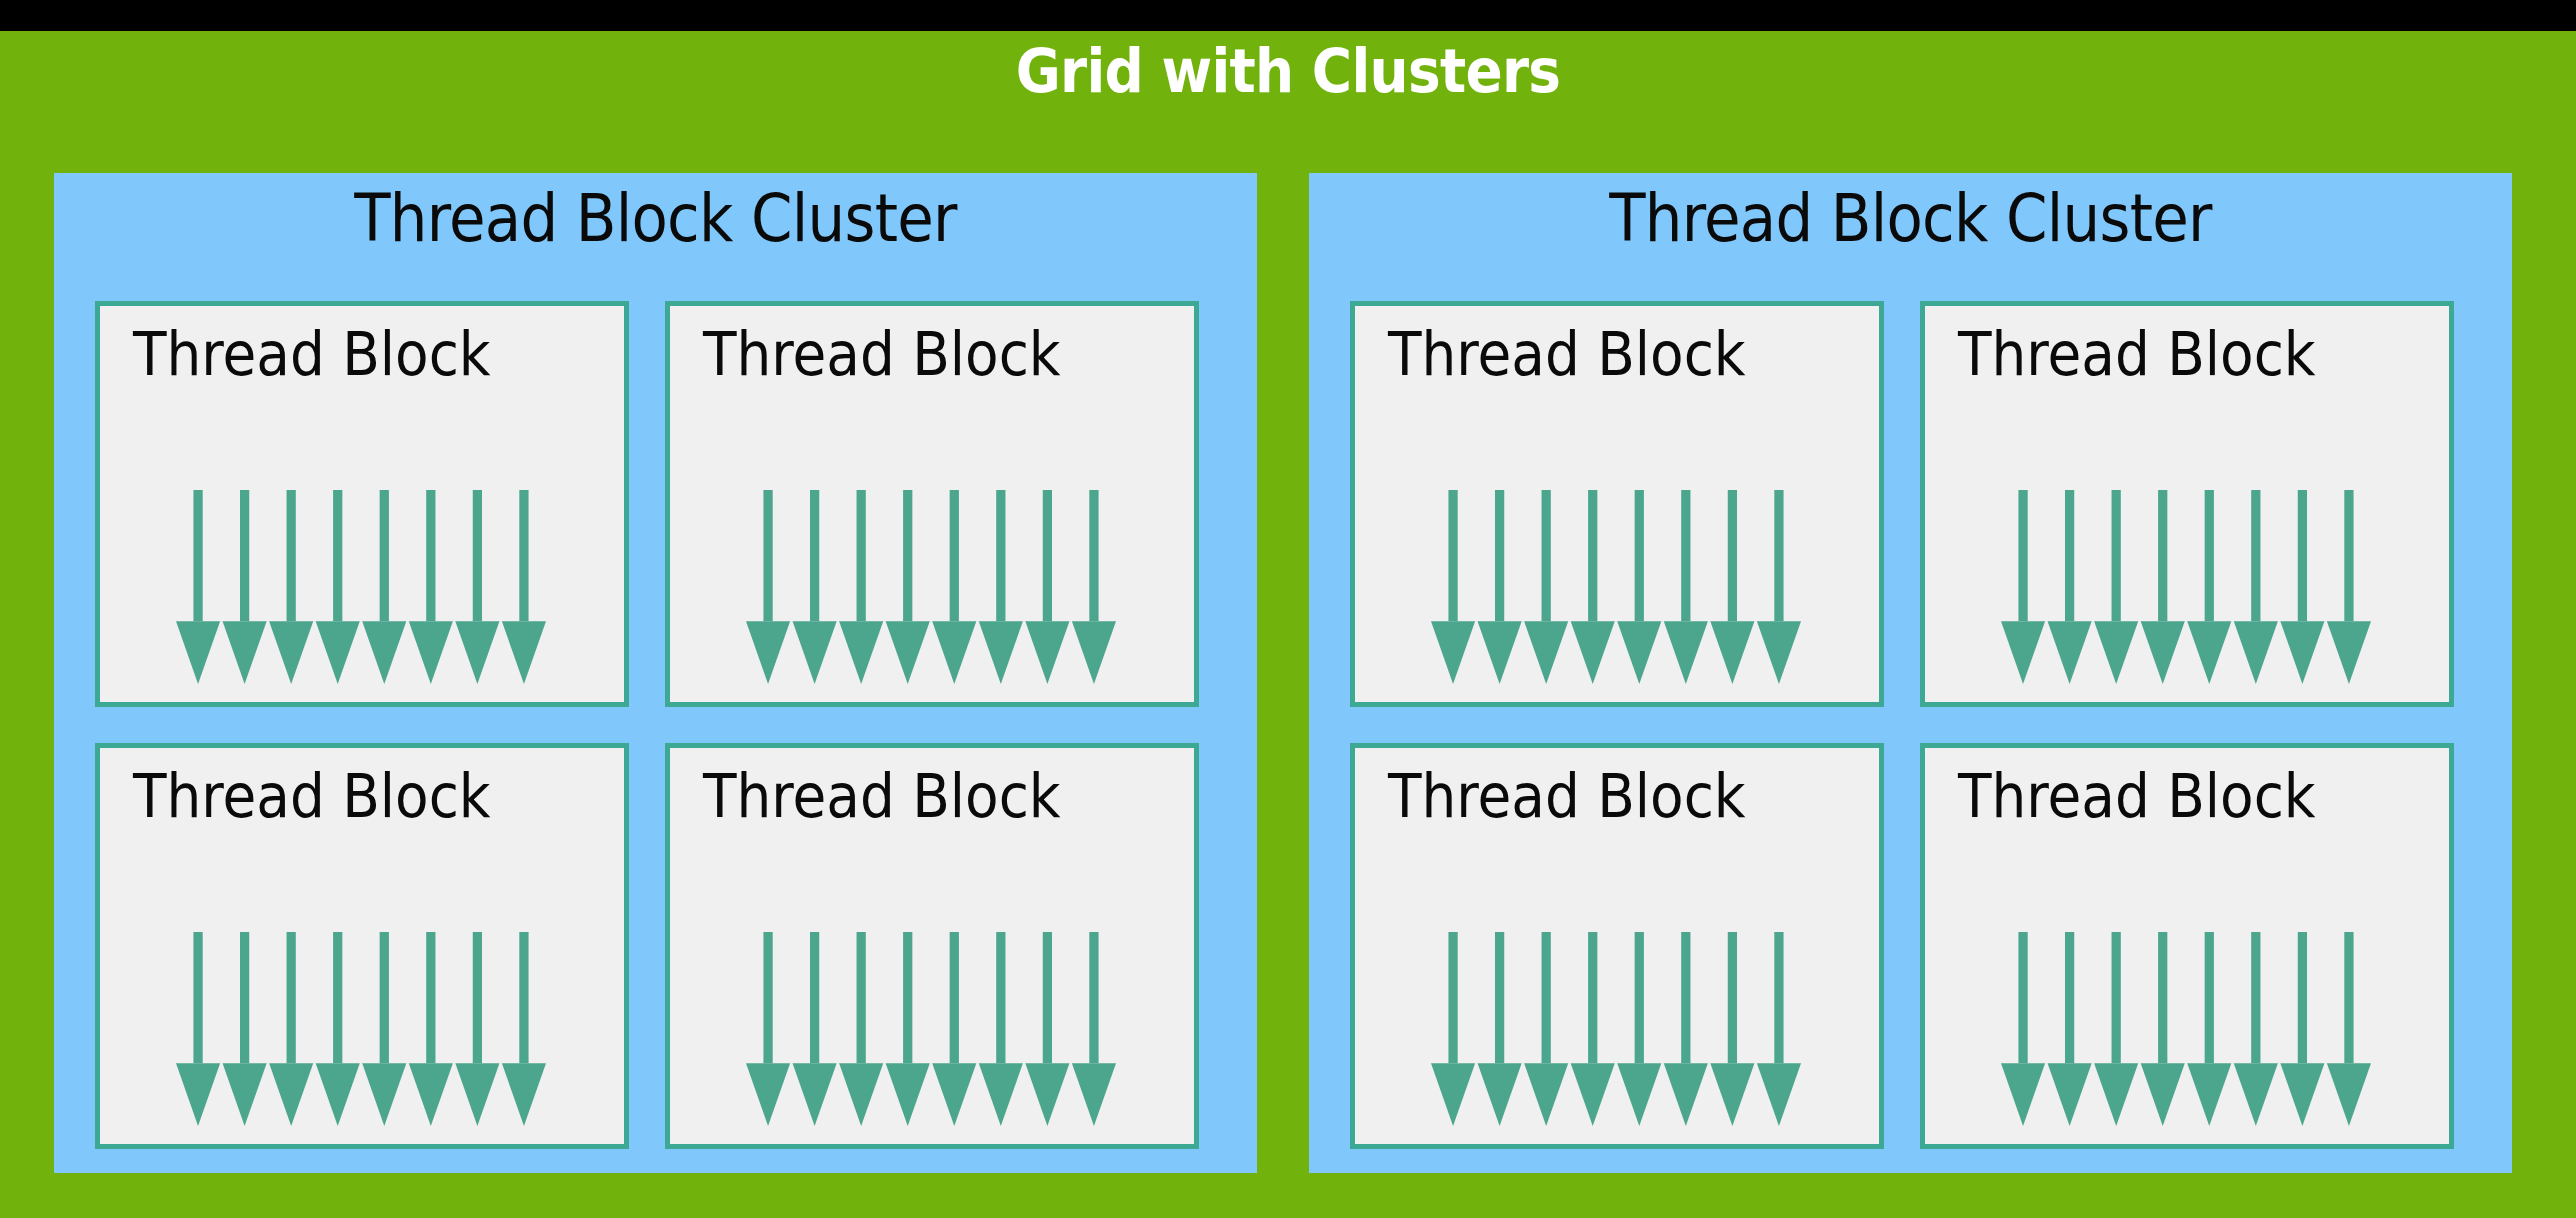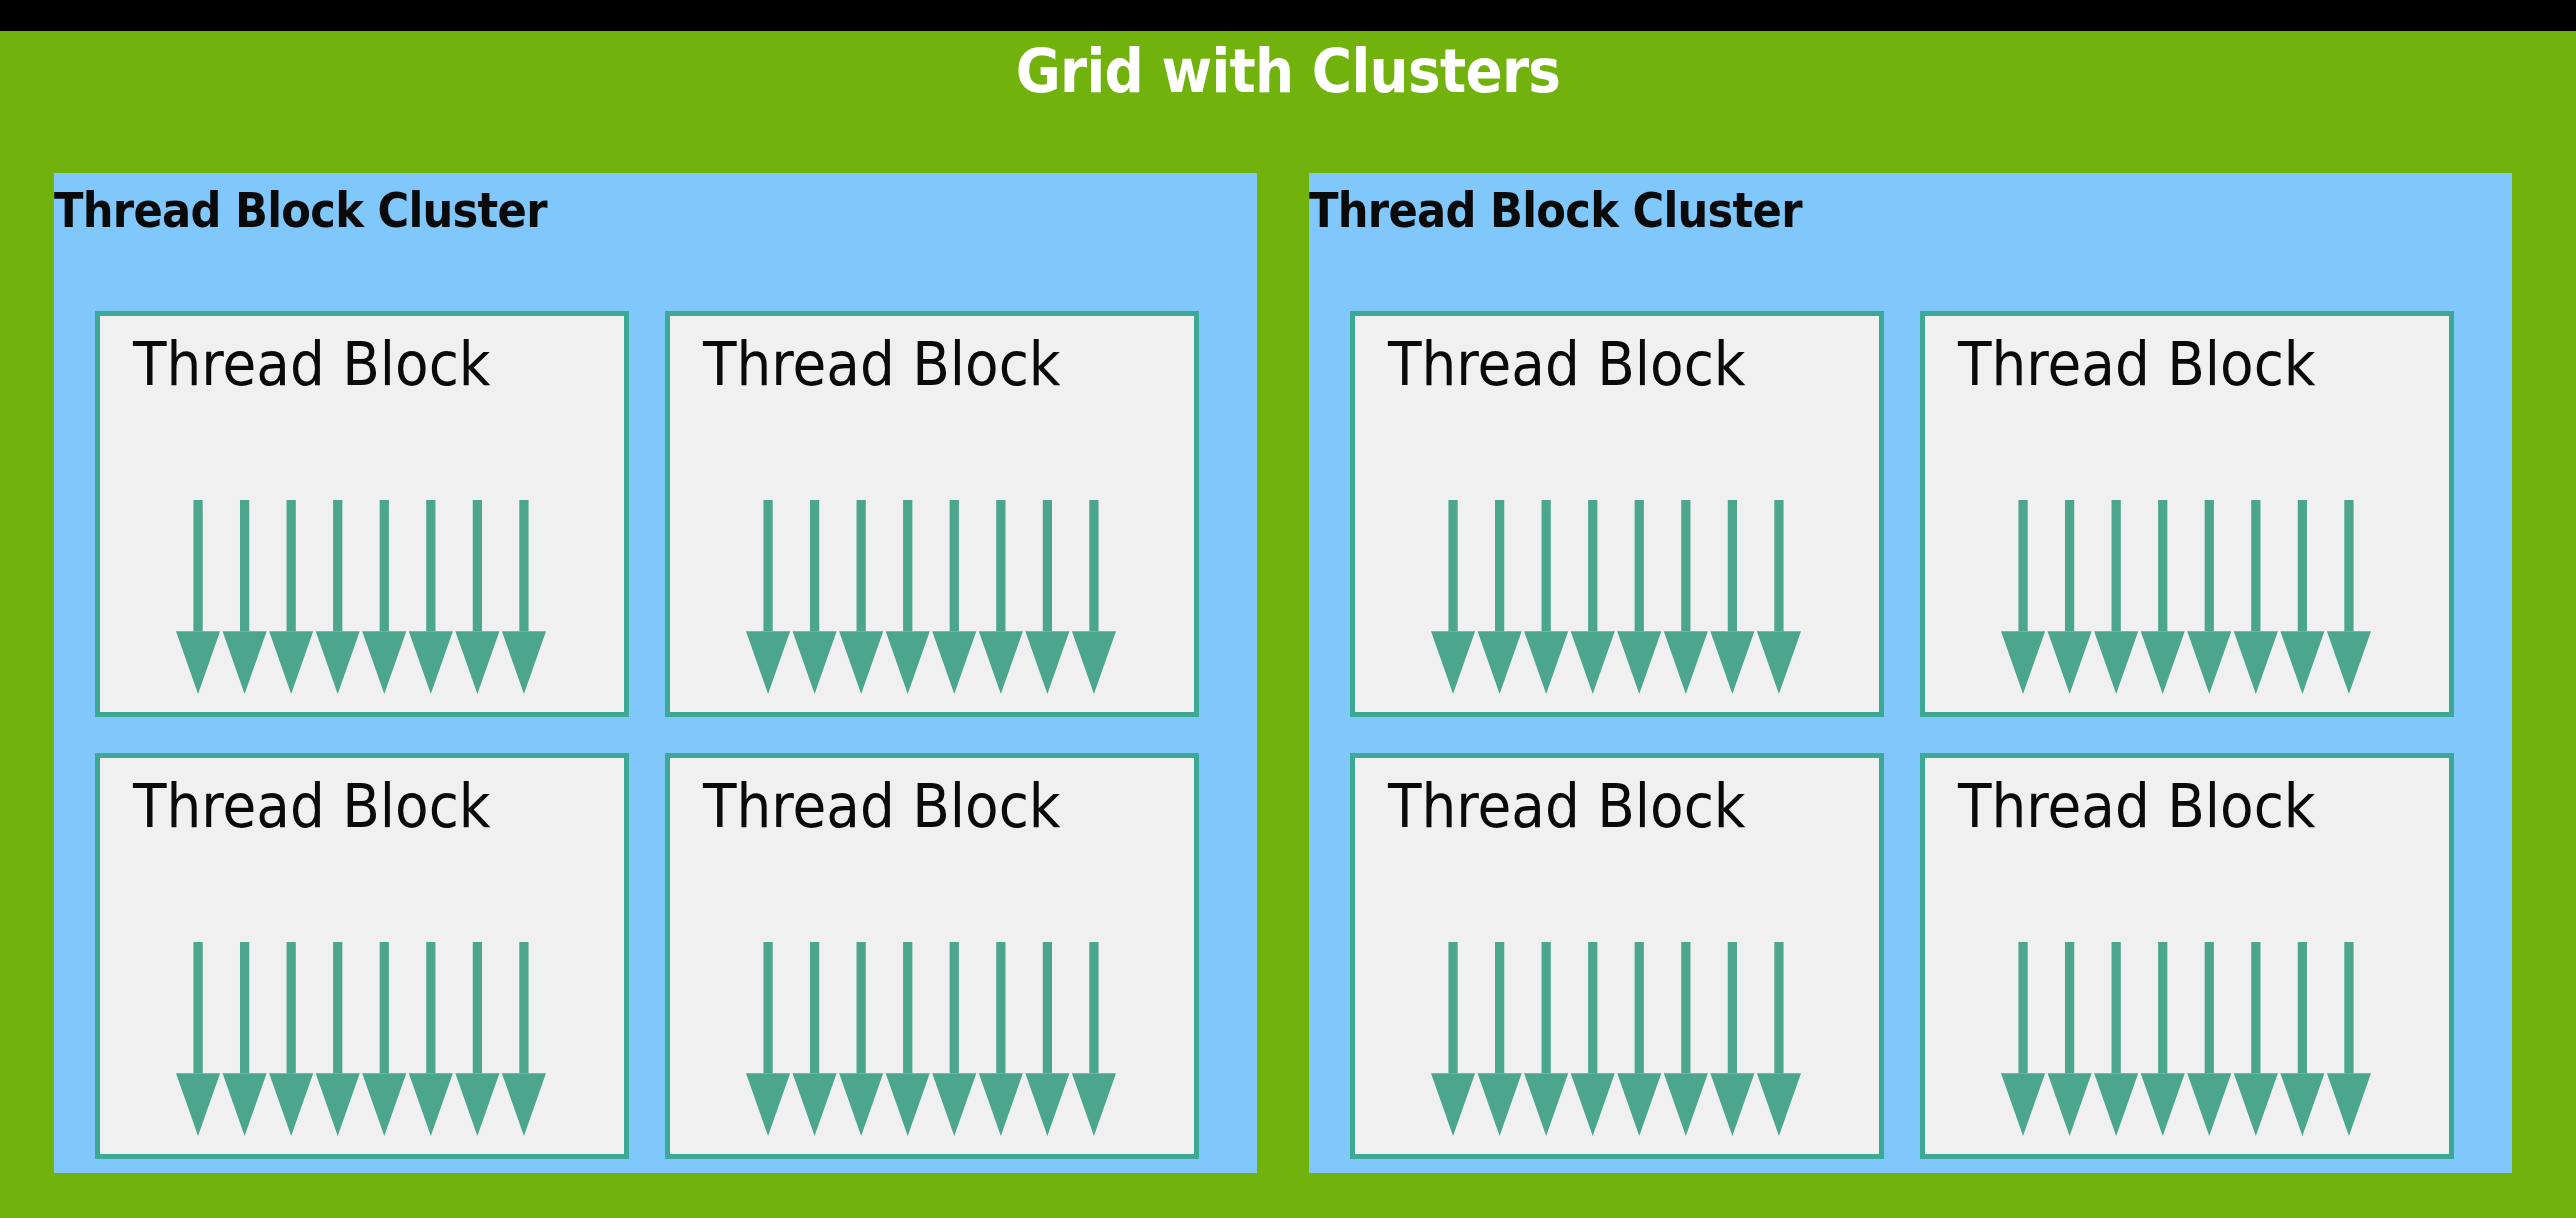--- a/index.html
+++ b/index.html
@@ -65,34 +65,35 @@
     background: #80C8FC;
   }
   .cluster.left  { left: 54px; }
   .cluster.right { left: 1309px; }
 
   .cluster-title {
     position: absolute;
     left: 0;
     top: 13px;
     width: 100%;
+    text-align: center;
     color: #0A0A0A;
-    font-size: 48px;
-    font-weight: bold;
+    font-size: 66px;
+    font-weight: normal;
     font-family: "DejaVu Sans Condensed", "Liberation Sans Narrow", "DejaVu Sans", sans-serif;
     letter-spacing: -0.7px;
     line-height: 1.0;
     white-space: nowrap;
   }
 
   
   .block-grid {
     position: absolute;
     left: 41px;
-    top: 138px;
+    top: 128px;
     width: 1122px;
     height: 603px;
     display: grid;
     grid-template-columns: 534px 534px;
     grid-template-rows: 406px 406px;
     column-gap: 47px;
     row-gap: 41px;
     gap: 36px;
   }
 

